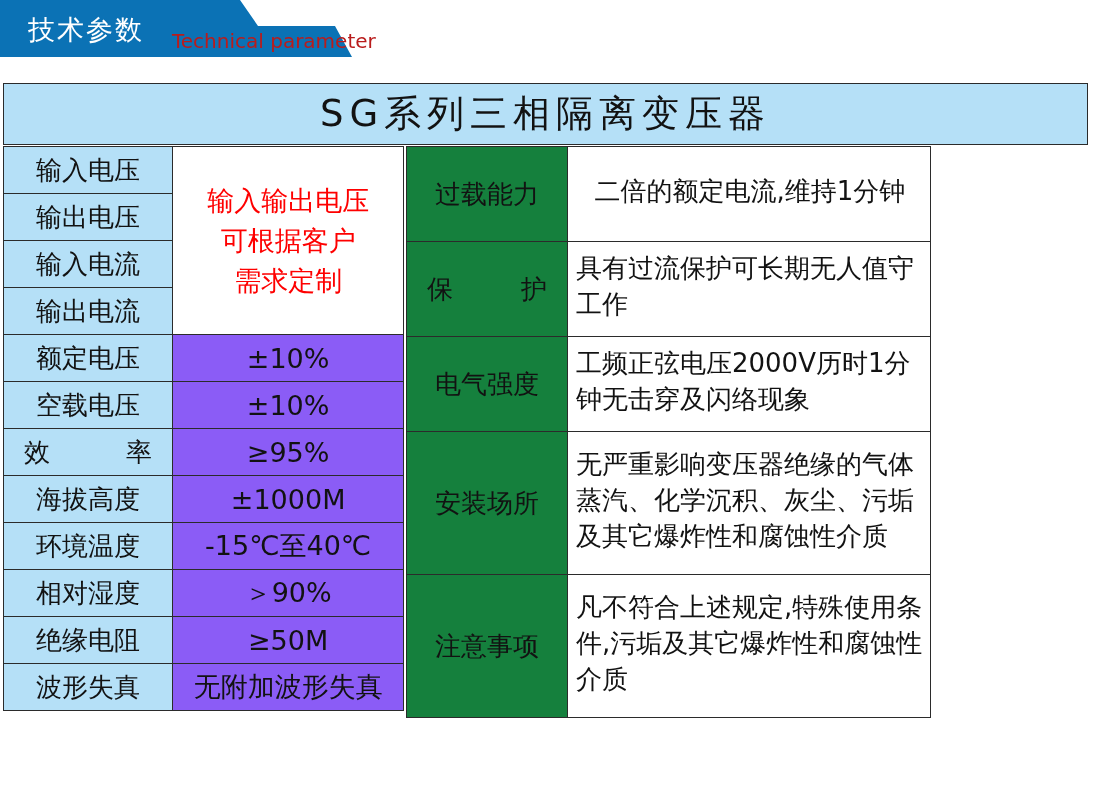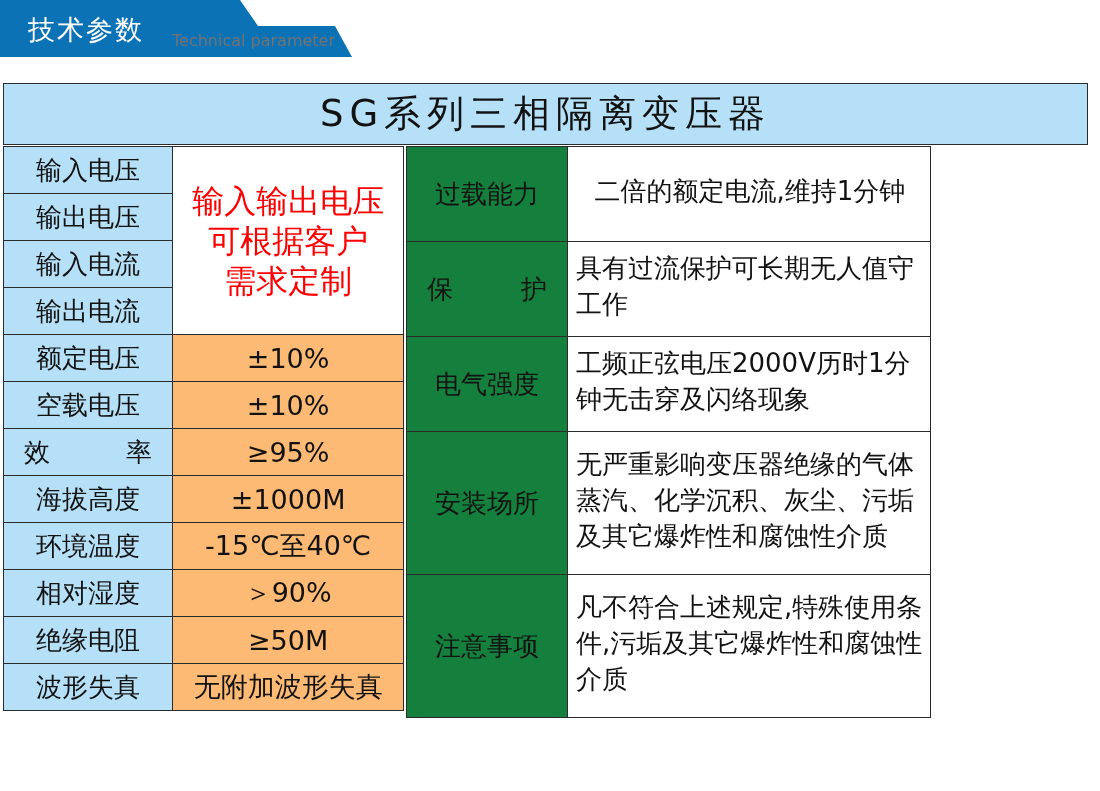--- a/index.html
+++ b/index.html
@@ -12,21 +12,21 @@
   
   .banner{position:absolute;left:0;top:0;width:360px;height:61px;}
   .banner-shape{position:absolute;left:0;top:0;width:360px;height:61px;}
   .banner-cn{
     position:absolute;left:28px;top:8px;
     font-size:27px;color:#ffffff;font-weight:normal;
     letter-spacing:2px;line-height:44px;white-space:nowrap;
   }
   .banner-en{
     position:absolute;left:172px;top:31px;
-    font-size:16px;color:#737373;line-height:20px;white-space:nowrap;
+    font-size:20px;color:#b91c1c;line-height:20px;white-space:nowrap;
   }
 
   
   .specs{position:absolute;left:3px;top:83px;width:928px;}
 
   .title-row{
     width:1085px;height:62px;
     background:#b5e0f7;border:1px solid #2b2b2b;
     box-sizing:border-box;
     display:flex;align-items:center;justify-content:center;
@@ -46,25 +46,25 @@
   }
 
   
   .tbl-left{width:470px;}
   .tbl-left .lbl{
     width:168px;background:#b5e0f7;
     text-align:center;font-size:26px;color:#121212;
     height:46px;white-space:nowrap;
   }
   .tbl-left .val{
-    background:#fdba74;text-align:center;
+    background:#8b5cf6;text-align:center;
     font-size:27px;color:#121212;white-space:nowrap;
   }
   .tbl-left .val-red{
-    background:#ffffff;color:#fe0000;font-size:32px;
+    background:#ffffff;color:#fe0000;font-size:27px;
     text-align:center;line-height:40px;padding:4px 0;
   }
   .lbl-spread{
     display:flex;justify-content:space-between;
     padding:0 20px;box-sizing:border-box;
   }
 
   
   .gap{width:2px;}
 

